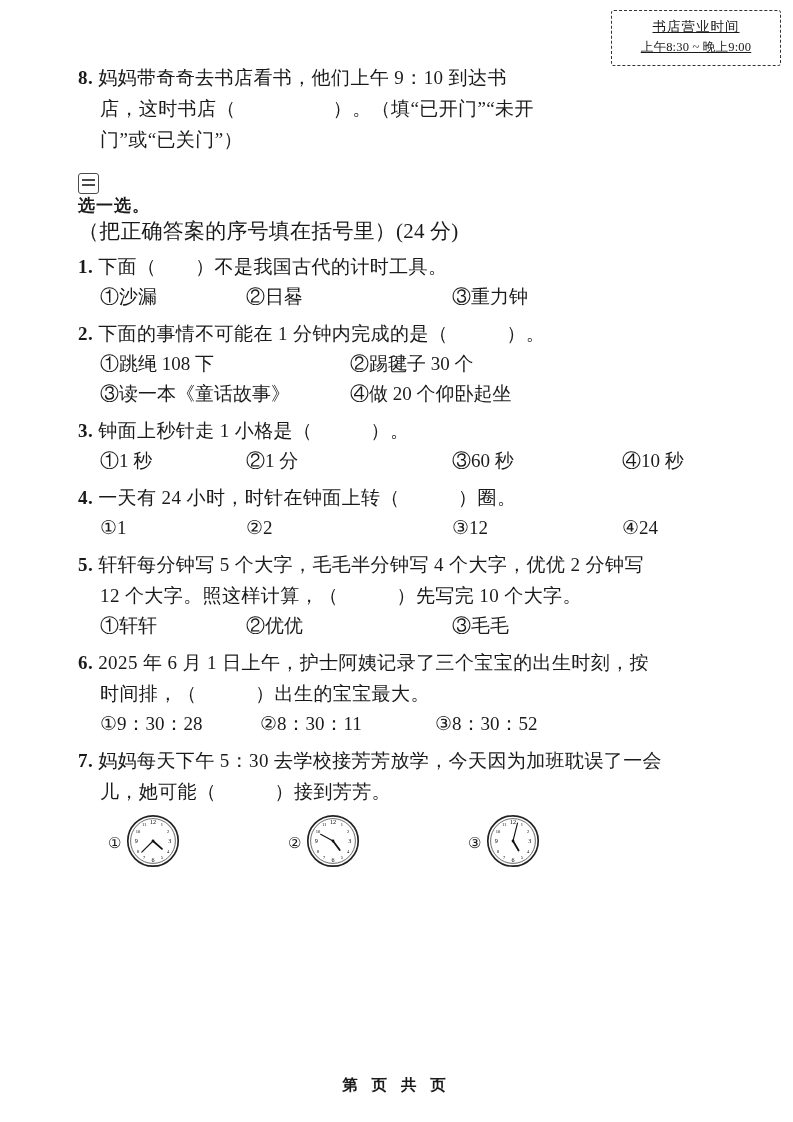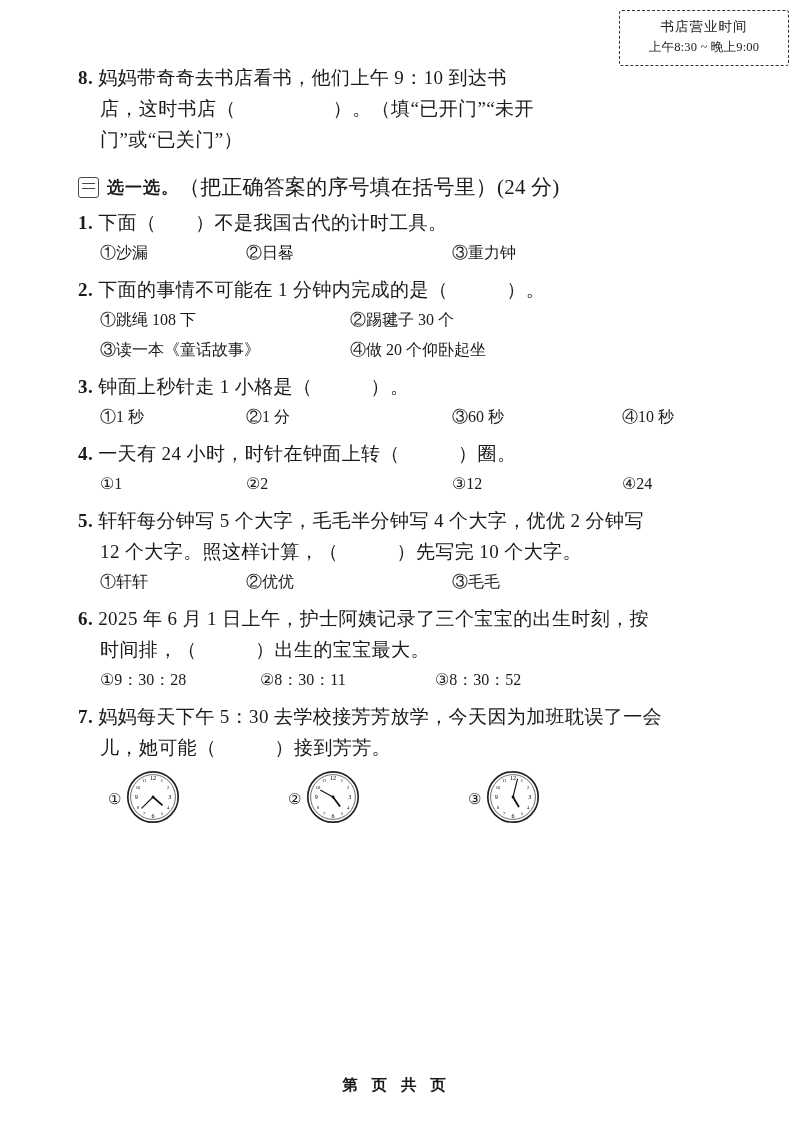--- a/index.html
+++ b/index.html
@@ -38,44 +38,45 @@
     line-height: 31px;
     letter-spacing: 0.4px;
   }
   .indent {
     padding-left: 22px;
   }
 
   
   .store-box {
     position: absolute;
-    right: 4px;
+    right: 12px;
     top: 10px;
     width: 160px;
     border: 1px dashed #333;
     border-radius: 3px;
     text-align: center;
     padding: 6px 4px 8px 4px;
     line-height: 20px;
     background: #fff;
+    text-decoration: underline;
   }
   .store-box .t1 {
     font-size: 13.5px;
     letter-spacing: 1px;
   }
   .store-box .t2 {
     font-size: 12.5px;
     letter-spacing: 0.2px;
   }
 
   
   .section {
     margin: 18px 0 6px 0;
     display: flex;
-    align-items: center;
+    flex-direction: column;
   }
   .sec-icon {
     width: 19px;
     height: 19px;
     border: 1.6px solid #4a4a4a;
     border-radius: 3px;
     margin-right: 8px;
     position: relative;
     flex: none;
     background: #fff;
@@ -98,21 +99,21 @@
   }
   .sec-sub {
     font-size: 21px;
     letter-spacing: 0.2px;
   }
 
   
   .opts {
     display: flex;
     padding-left: 22px;
-    font-size: 16px;
+    font-size: 19px;
     line-height: 30px;
   }
   .opt {
     white-space: nowrap;
   }
   .w-a { width: 146px; }
   .w-b { width: 206px; }
   .w-c { width: 170px; }
 
   

